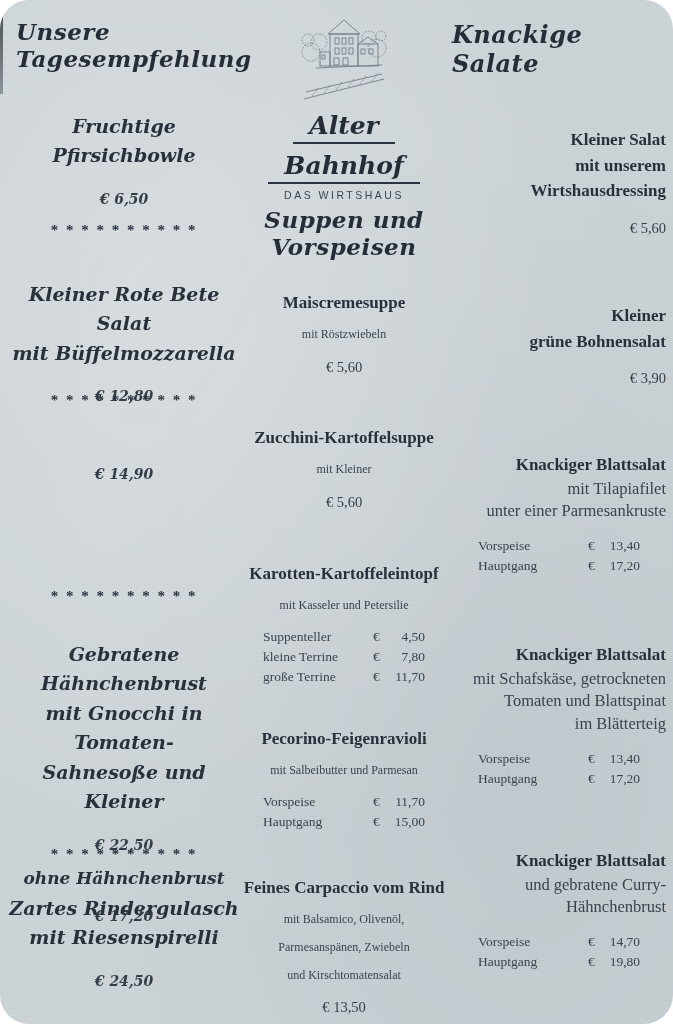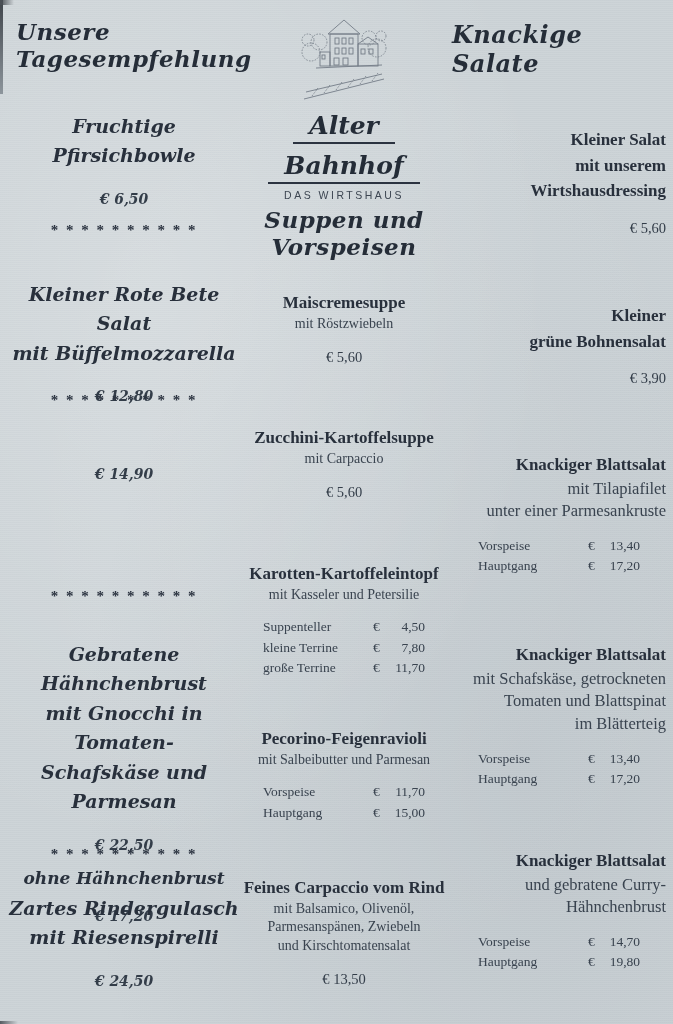--- a/index.html
+++ b/index.html
@@ -8,20 +8,21 @@
     width:673px;height:1024px;
     background:
       radial-gradient(ellipse at 22% 28%, rgba(255,255,255,0.20), transparent 55%),
       radial-gradient(ellipse at 78% 75%, rgba(110,122,134,0.12), transparent 60%),
       radial-gradient(ellipse at 55% 50%, rgba(255,255,255,0.08), transparent 70%),
       repeating-linear-gradient(0deg, rgba(255,255,255,0.035) 0 1px, rgba(120,130,140,0.03) 1px 2px),
       #ccd3d7;
     overflow:hidden;
     font-family:"Liberation Serif", serif;
     color:#2b3440;
+    border-radius:29px;
   }
   .abs{position:absolute;}
   .script{font-family:"DejaVu Serif","Liberation Serif",serif;font-style:italic;}
   
   .edge-left{left:0;top:0;width:3px;height:94px;background:linear-gradient(#3f444a,#8d959c);}
   .edge-corner{left:0;top:0;width:14px;height:5px;background:linear-gradient(90deg,#4a4f55,transparent);}
   .edge-bottom{left:0;bottom:0;width:18px;height:3px;background:linear-gradient(90deg,#565c62,transparent);}
 
   
   .lcol-header{left:16px;top:18px;width:240px;font-size:23px;font-weight:700;letter-spacing:.5px;color:#252d38;}
@@ -34,21 +35,21 @@
   .sep{left:8px;width:232px;text-align:center;font-size:15px;font-weight:700;letter-spacing:2px;color:#2b3340;}
 
   .ccol{left:233px;width:222px;text-align:center;}
   .logo-art{left:233px;top:12px;width:222px;text-align:center;}
   .logo-text{left:233px;top:112px;width:222px;text-align:center;}
   .logo-line{display:inline-block;font-size:25px;font-weight:600;color:#242c37;border-bottom:2px solid #2b3340;padding:0 16px 1px 16px;line-height:1.15;}
   .logo-sub{margin-top:5px;font-family:"Liberation Sans",sans-serif;font-size:10.5px;letter-spacing:2.5px;color:#3d4652;}
   .section-title{left:224px;top:206px;width:240px;text-align:center;font-size:23px;font-weight:700;letter-spacing:.5px;color:#252d38;}
 
   .cname{font-size:17px;font-weight:700;color:#28303c;line-height:1.35;}
-  .cdesc div{font-size:14px;color:#39434f;line-height:1.32;}
+  .cdesc div{font-size:12px;color:#39434f;line-height:1.32;margin-top:12px;}
   .cprice{font-size:14.5px;margin-top:16px;color:#333d49;}
   .ptable{width:162px;margin:13px auto 0 auto;font-size:13.5px;color:#39434f;}
   .prow{display:flex;justify-content:space-between;line-height:1.5;}
   .pval{display:flex;justify-content:space-between;width:52px;}
 
   .ritem{left:452px;width:214px;text-align:right;}
   .rname div{font-size:17px;font-weight:700;color:#28303c;line-height:1.5;}
   .rdesc div{font-size:16.5px;color:#39434f;line-height:1.38;}
   .rprice{font-size:14.5px;margin-top:16px;color:#333d49;}
 
@@ -138,21 +139,21 @@
   <div class="abs litem script" style="top:446px">
     <div class="lprice">€ 14,90</div>
   </div>
 
   <div class="abs sep" style="top:588px">* * * * * * * * * *</div>
 
   <div class="abs litem script" style="top:640px">
     <div class="lname">
       <div>Gebratene Hähnchenbrust</div>
       <div>mit Gnocchi in Tomaten-</div>
-      <div>Schafskäse und Parmesan</div>
+      <div>Sahnesoße und Kleiner</div>
     </div>
     <div class="lprice">€ 22,50</div>
     <div class="lvariant">ohne Hähnchenbrust</div>
     <div class="lprice">€ 17,20</div>
   </div>
 
   <div class="abs sep" style="top:846px">* * * * * * * * * *</div>
 
   <div class="abs litem script" style="top:894px">
     <div class="lname">
@@ -166,21 +167,21 @@
     <div class="cname">Maiscremesuppe</div>
     <div class="cdesc">
       <div>mit Röstzwiebeln</div>
     </div>
     <div class="cprice">€ 5,60</div>
   </div>
 
   <div class="abs ccol" style="top:427px">
     <div class="cname">Zucchini-Kartoffelsuppe</div>
     <div class="cdesc">
-      <div>mit Carpaccio</div>
+      <div>mit Kleiner</div>
     </div>
     <div class="cprice">€ 5,60</div>
   </div>
 
   <div class="abs ccol" style="top:563px">
     <div class="cname">Karotten-Kartoffeleintopf</div>
     <div class="cdesc">
       <div>mit Kasseler und Petersilie</div>
     </div>
     <div class="ptable">

